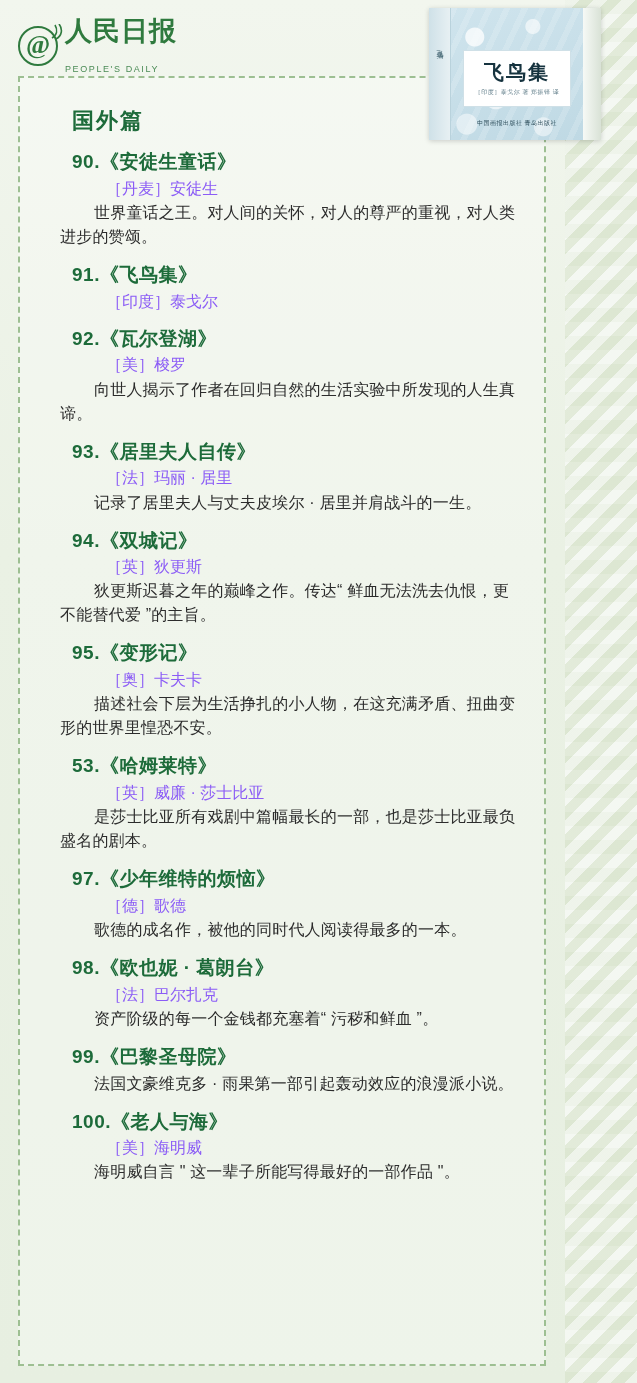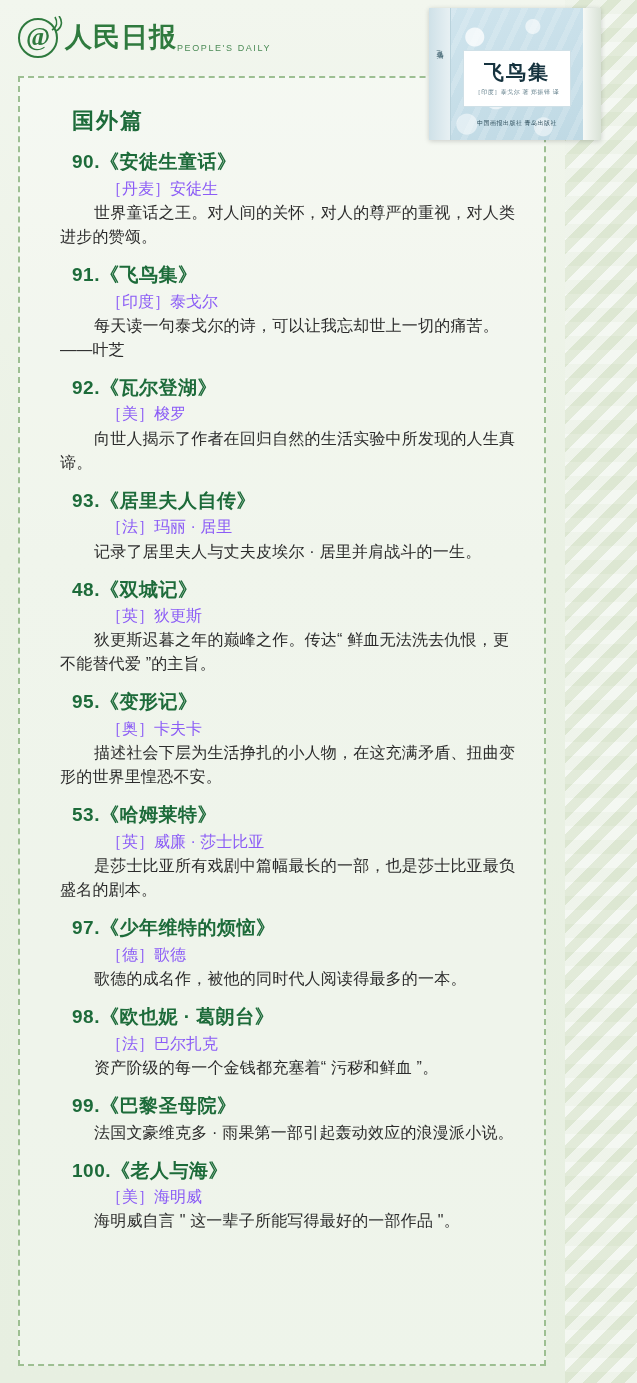--- a/index.html
+++ b/index.html
@@ -89,21 +89,21 @@
   }
   .logo-wave {
     position: absolute;
     right: -9px;
     top: -4px;
     width: 16px;
     height: 18px;
   }
   .logo-text {
     display: flex;
-    flex-direction: row;
+    flex-direction: column;
     justify-content: center;
     line-height: 1;
   }
   .logo-cn {
     font-size: 27px;
     font-weight: bold;
     color: #2f7a3e;
     letter-spacing: 1px;
     font-family: "Liberation Sans", sans-serif;
   }
@@ -294,37 +294,36 @@
 
   <div class="entry">
     <div class="entry-title">90.《安徒生童话》</div>
     <div class="entry-author">［丹麦］安徒生</div>
     <div class="entry-desc">世界童话之王。对人间的关怀，对人的尊严的重视，对人类进步的赞颂。</div>
   </div>
 
   <div class="entry">
     <div class="entry-title">91.《飞鸟集》</div>
     <div class="entry-author">［印度］泰戈尔</div>
-    <div class="entry-desc">每天读一句泰戈尔的诗，可以让我忘却世上一切的痛苦。——叶芝</div>
   </div>
 
   <div class="entry">
     <div class="entry-title">92.《瓦尔登湖》</div>
     <div class="entry-author">［美］梭罗</div>
     <div class="entry-desc">向世人揭示了作者在回归自然的生活实验中所发现的人生真谛。</div>
   </div>
 
   <div class="entry">
     <div class="entry-title">93.《居里夫人自传》</div>
     <div class="entry-author">［法］玛丽 · 居里</div>
     <div class="entry-desc">记录了居里夫人与丈夫皮埃尔 · 居里并肩战斗的一生。</div>
   </div>
 
   <div class="entry">
-    <div class="entry-title">48.《双城记》</div>
+    <div class="entry-title">94.《双城记》</div>
     <div class="entry-author">［英］狄更斯</div>
     <div class="entry-desc">狄更斯迟暮之年的巅峰之作。传达“ 鲜血无法洗去仇恨，更不能替代爱 ”的主旨。</div>
   </div>
 
   <div class="entry">
     <div class="entry-title">95.《变形记》</div>
     <div class="entry-author">［奥］卡夫卡</div>
     <div class="entry-desc">描述社会下层为生活挣扎的小人物，在这充满矛盾、扭曲变形的世界里惶恐不安。</div>
   </div>
 

